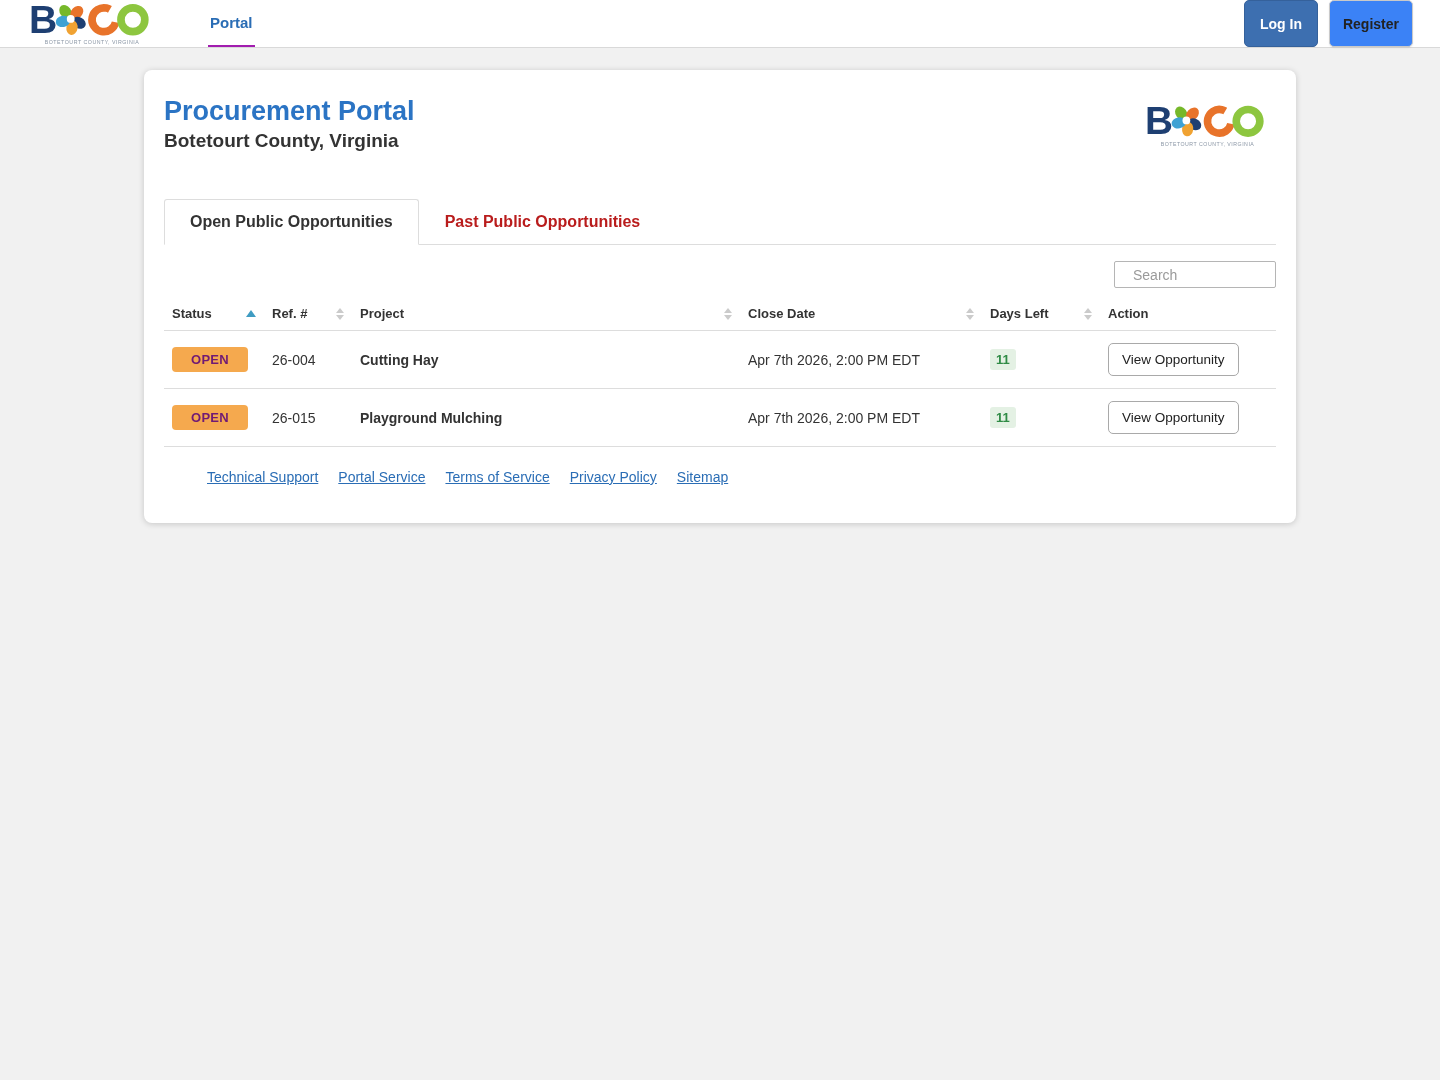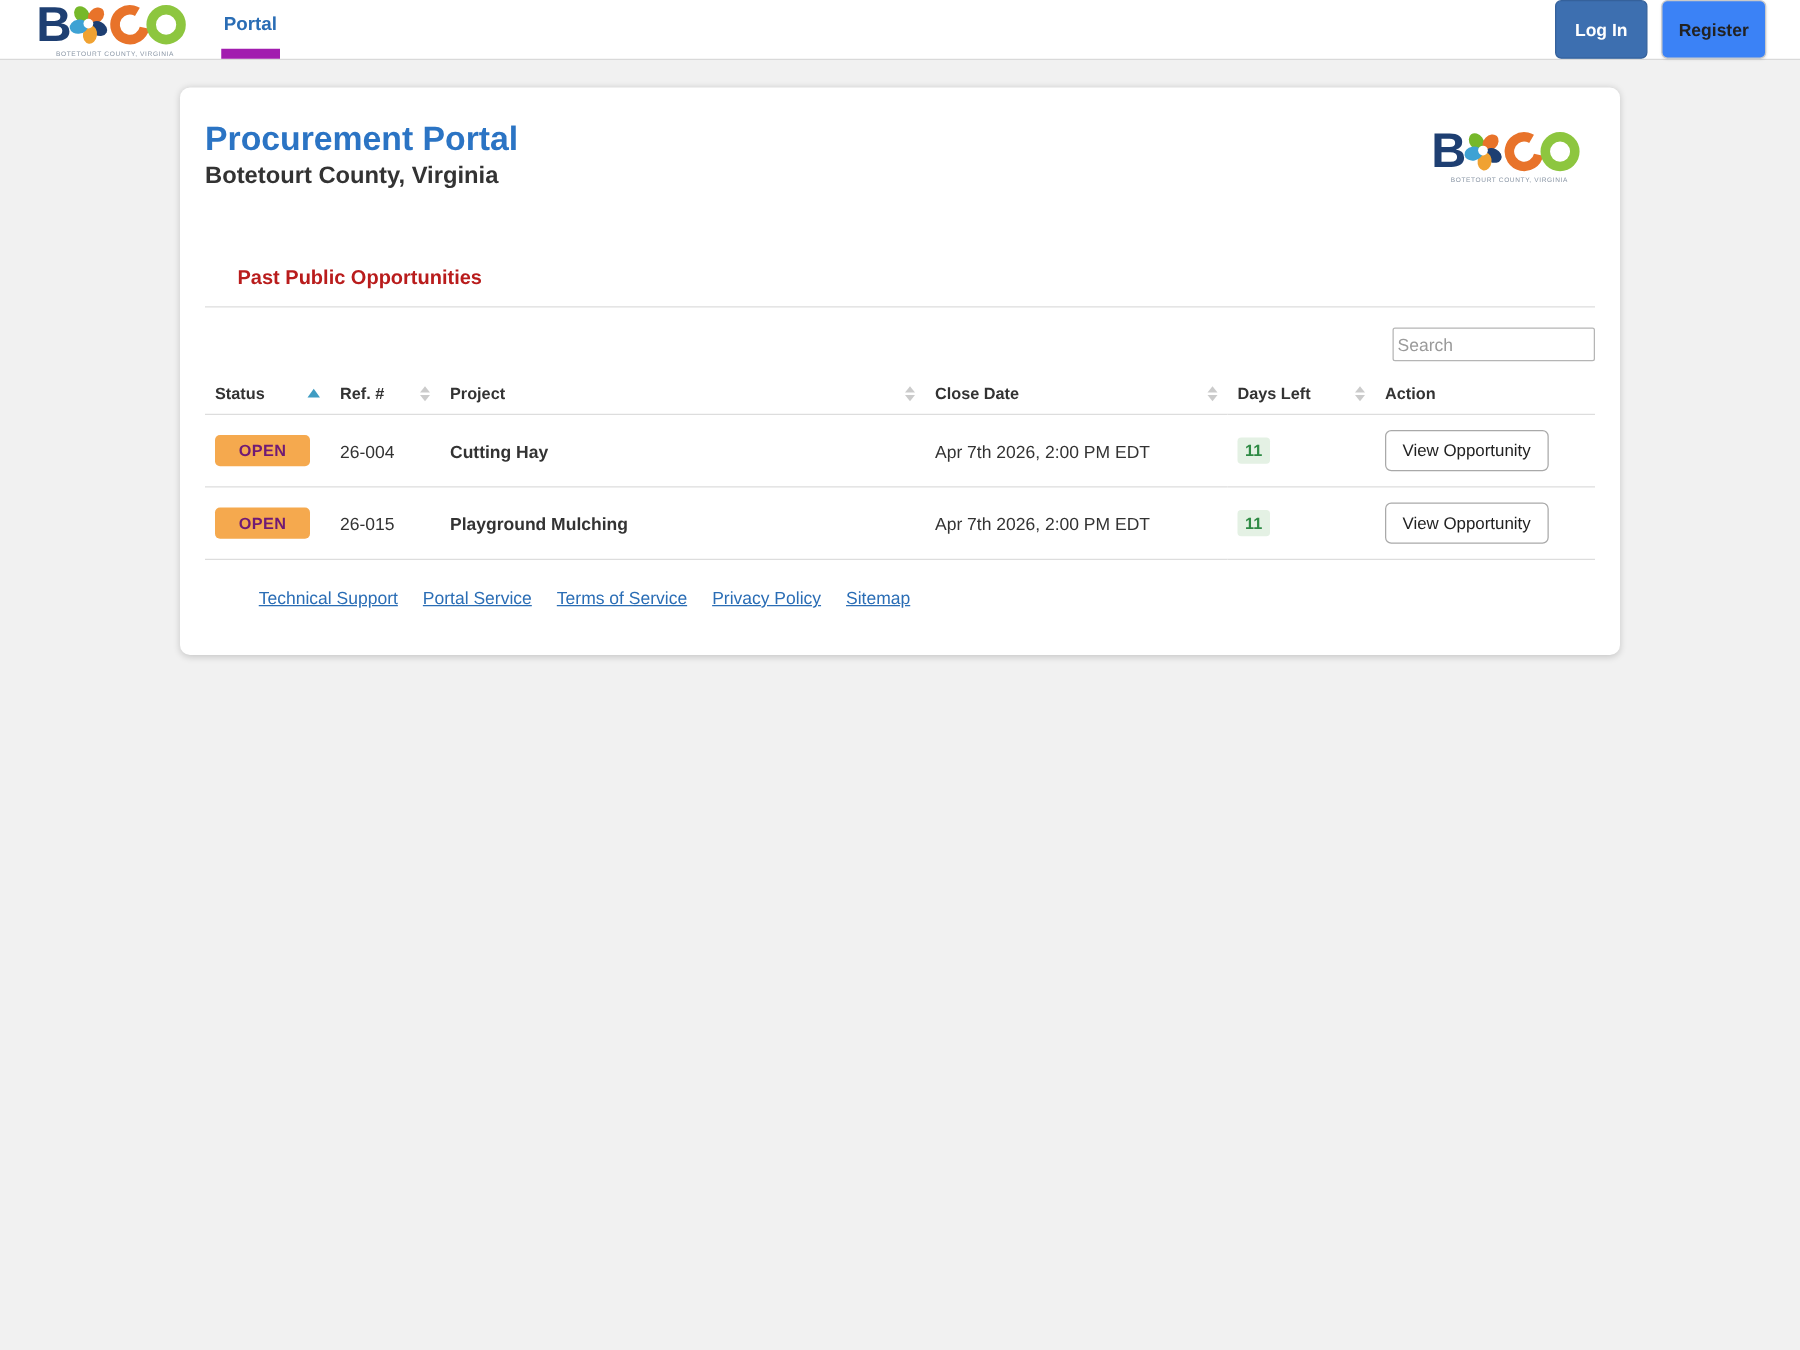--- a/index.html
+++ b/index.html
@@ -10,22 +10,22 @@
     font-family: "Liberation Sans", sans-serif;
     color: #333;
   }
   
   .topbar {
     height: 48px; background: #fff; border-bottom: 1px solid #d9d9d9;
     display: flex; align-items: stretch; position: relative;
   }
   .brand-link { display: flex; align-items: center; margin-left: 28px; text-decoration: none; }
   .nav-item {
-    margin-left: 21px; display: flex; align-items: center;
-    border-bottom: 8px solid #a21caf; padding: 0 2px;
+    margin-left: 52px; display: flex; align-items: center;
+    border-bottom: 2px solid #a21caf; padding: 0 2px;
     color: #2a6db5; font-weight: bold; font-size: 15px; cursor: pointer;
   }
   .topbar-spacer { flex: 1; }
   .topbar-actions { display: flex; gap: 11px; margin-right: 27px; }
   .btn-login {
     background: #3d6fb0; border: 1px solid #35619b; color: #fff;
     font-weight: bold; font-size: 14px; padding: 6px 15px; border-radius: 5px;
     font-family: inherit; cursor: pointer;
   }
   .btn-register {
@@ -51,21 +51,21 @@
   }
   .tab.active {
     color: #333; background: #fff; border: 1px solid #ddd; border-bottom: 1px solid #fff;
     border-radius: 3px 3px 0 0;
   }
   .tab.inactive { color: #b91c1c; border: 1px solid transparent; }
   
   .search-row { display: flex; justify-content: flex-end; margin-top: 16px; }
   .search-input {
     width: 162px; height: 27px; border: 1px solid #b5b5b5; border-radius: 2px;
-    padding: 3px 3px; font-size: 14px; font-family: inherit; color: #333;
+    padding: 3px 18px; font-size: 14px; font-family: inherit; color: #333;
   }
   .search-input::placeholder { color: #9a9a9a; }
   
   table { width: 100%; border-collapse: collapse; margin-top: 9px; }
   th { text-align: left; padding: 9px 8px; font-size: 13px; color: #333; }
   .th-inner { display: flex; align-items: center; justify-content: space-between; }
   td { padding: 12px 8px; font-size: 14px; color: #333; vertical-align: middle; }
   tbody tr { border-top: 1px solid #ddd; }
   tbody tr:last-child { border-bottom: 1px solid #ddd; }
   .col-status { width: 100px; } .col-ref { width: 88px; } .col-project { width: 388px; }
@@ -143,20 +143,21 @@
           <circle cx="0" cy="0" r="4.6" fill="#ffffff"></circle>
         </g>
         <circle cx="88" cy="22" r="14" fill="none" stroke="#e8732a" stroke-width="9" stroke-dasharray="70 18" transform="rotate(12 88 22)"></circle>
         <circle cx="122" cy="22" r="14" fill="none" stroke="#8dc63f" stroke-width="9"></circle>
         <text x="74" y="51" font-size="6.2" fill="#8a96a5" text-anchor="middle" letter-spacing="0.6">BOTETOURT COUNTY, VIRGINIA</text>
       </svg>
     </div>
   </div>
 
   <div class="tabs">
+    <div class="tab active">Open Public Opportunities</div>
     <div class="tab inactive">Past Public Opportunities</div>
   </div>
 
   <div class="search-row">
     <input class="search-input" type="text" placeholder="Search" style="">
   </div>
 
   <table>
     <thead>
       <tr>

